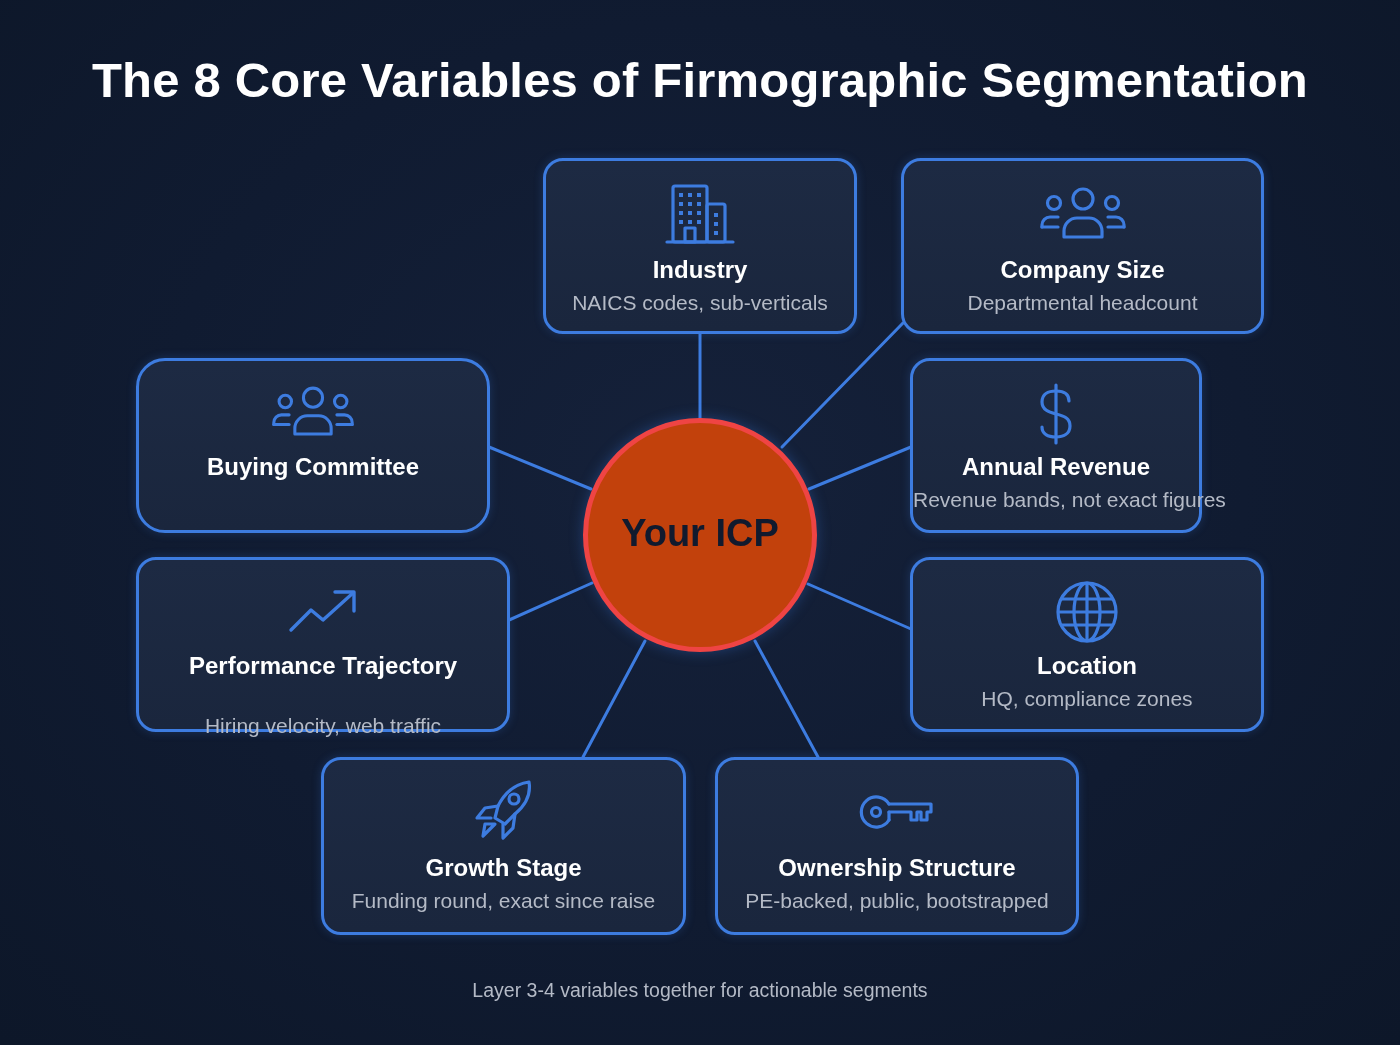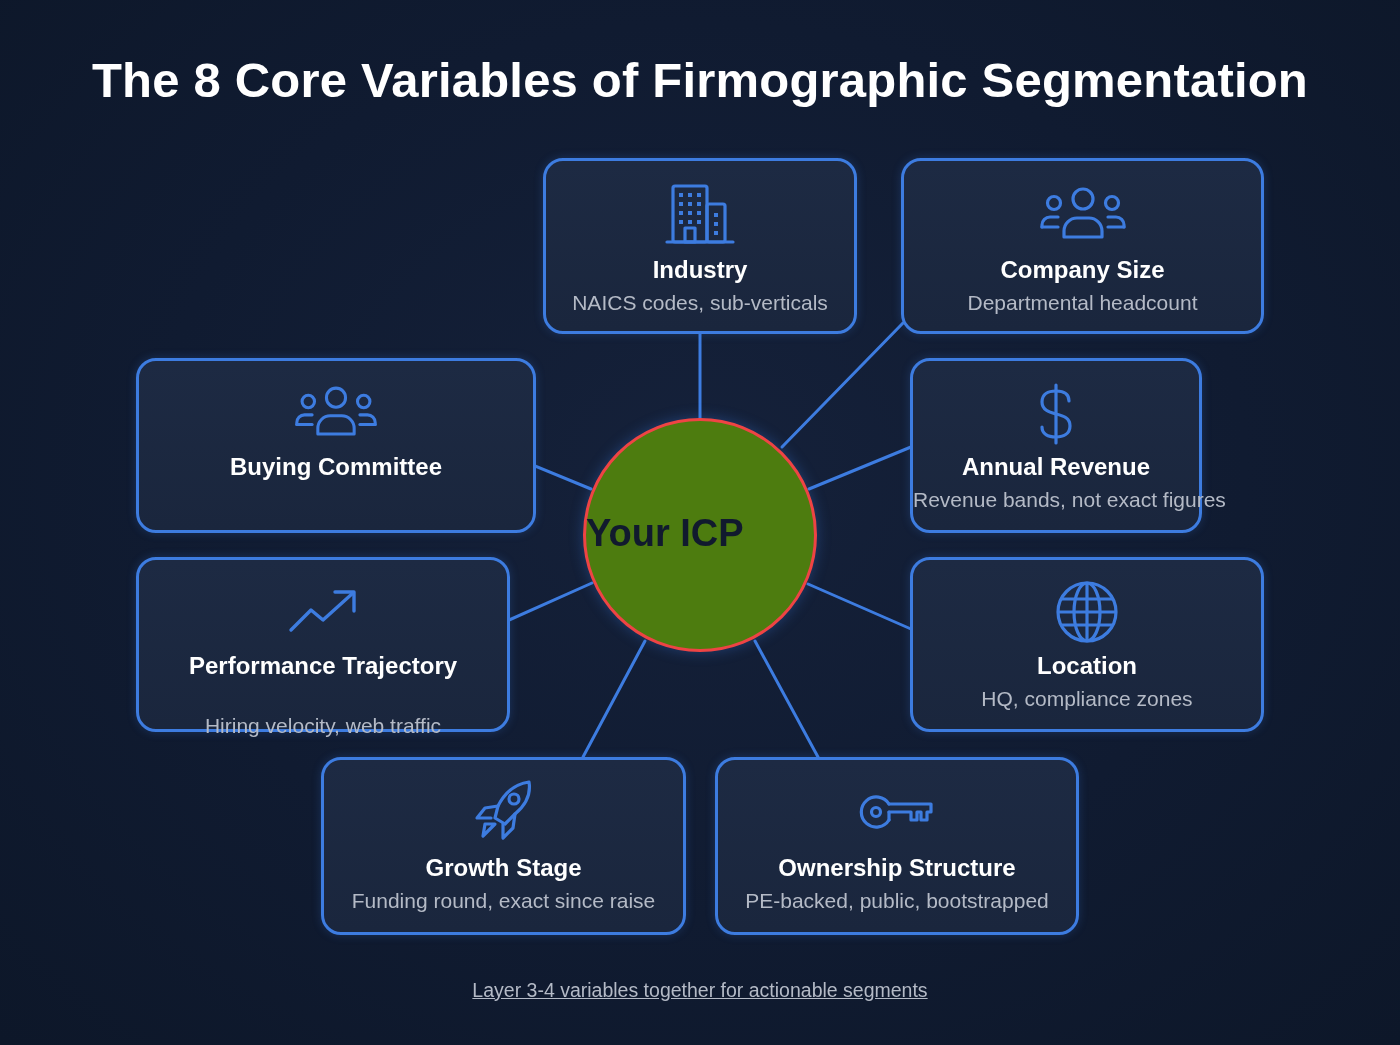--- a/index.html
+++ b/index.html
@@ -60,41 +60,41 @@
       color: #b4bac6;
       white-space: nowrap;
     }
     .hub {
       position: absolute;
       left: 583px;
       top: 418px;
       width: 234px;
       height: 234px;
       border-radius: 50%;
-      background: #4d7c0f;
-      border: 3px solid #ef4444;
+      background: #c2410c;
+      border: 5px solid #ef4444;
       box-shadow: 0 0 14px rgba(61, 124, 224, 0.35);
       display: flex;
       align-items: center;
+      justify-content: center;
     }
     .hub span {
       font-size: 38px;
       font-weight: 700;
       color: #111a2e;
       margin-top: -4px;
     }
     .footer {
       position: absolute;
       left: 0;
       top: 979px;
       width: 1400px;
       text-align: center;
       font-size: 19.5px;
       color: #b4bac6;
-      text-decoration: underline;
     }
   </style>
 </head>
 <body>
 
 <div class="title">The 8 Core Variables of Firmographic Segmentation</div>
 
 <svg class="connectors" viewBox="0 0 1400 1045">
   <g stroke="#3d7ce0" stroke-width="3" stroke-linecap="round" fill="none">
     <line x1="700" y1="333" x2="700" y2="420"></line>
@@ -148,21 +148,21 @@
       <line x1="4" y1="42" x2="20" y2="42"></line>
       <circle cx="74" cy="18" r="6.5"></circle>
       <path d="M86 42 v-2 a8 8 0 0 0 -8 -8 h-8"></path>
       <line x1="86" y1="42" x2="70" y2="42"></line>
     </g>
   </svg>
   <div class="label" style="top:95px;">Company Size</div>
   <div class="desc" style="top:130px;">Departmental headcount</div>
 </div>
 
-<div class="card" style="left:136px; top:358px; width:400px; height:175px;">
+<div class="card" style="left:136px; top:358px; width:354px; height:175px;border-radius:29px;">
   <svg class="icon" style="top:22px;" width="86" height="58" viewBox="0 0 90 58">
     <g fill="none" stroke="#3d7ce0" stroke-width="3.2" stroke-linecap="round" stroke-linejoin="round">
       <circle cx="45" cy="14" r="10"></circle>
       <path d="M26 52 v-6 a13 13 0 0 1 13 -13 h12 a13 13 0 0 1 13 13 v6 z"></path>
       <circle cx="16" cy="18" r="6.5"></circle>
       <path d="M4 42 v-2 a8 8 0 0 1 8 -8 h8"></path>
       <line x1="4" y1="42" x2="20" y2="42"></line>
       <circle cx="74" cy="18" r="6.5"></circle>
       <path d="M86 42 v-2 a8 8 0 0 0 -8 -8 h-8"></path>
       <line x1="86" y1="42" x2="70" y2="42"></line>

